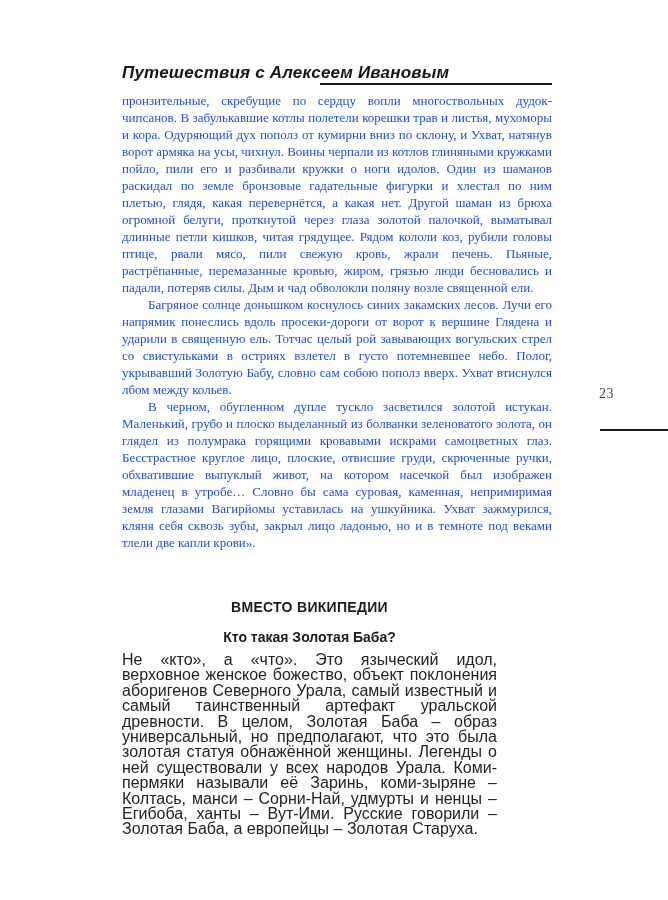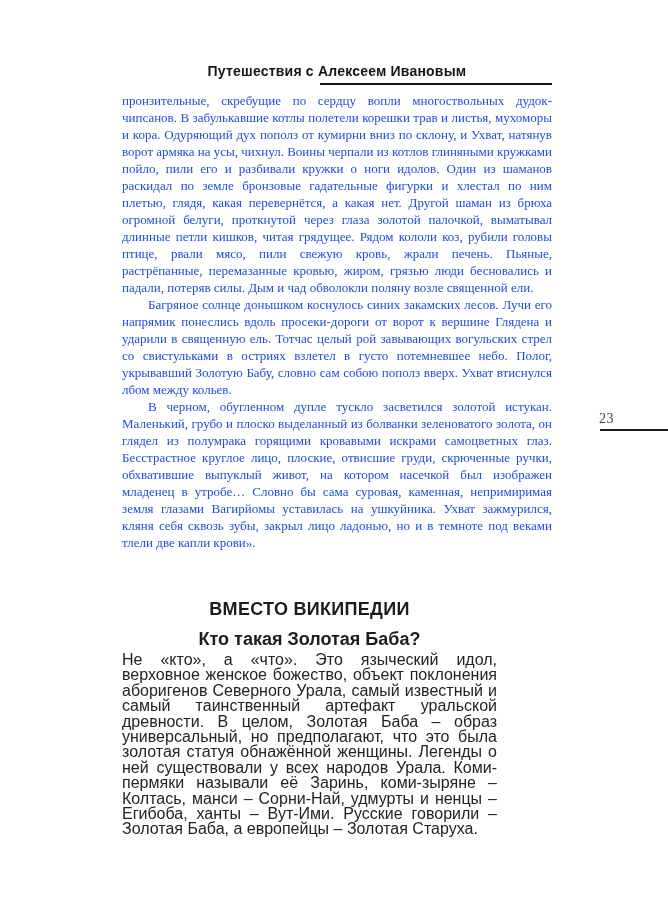--- a/index.html
+++ b/index.html
@@ -13,27 +13,28 @@
   .page {
     position: absolute; inset: 0;
     background: #ffffff;
   }
   
   .running-head {
     position: absolute;
     top: 63px;
     left: 122px;
     width: 430px;
-    text-align: center;
+    text-align: left;
     font-family: "Liberation Sans", sans-serif;
     font-weight: bold;
-    font-size: 14px;
+    font-size: 17px;
     color: #161616;
     letter-spacing: 0.2px;
     white-space: nowrap;
+    font-style: italic;
   }
   .header-rule {
     position: absolute;
     top: 83px;
     left: 320px;
     width: 232px;
     height: 2px;
     background: #191919;
   }
   
@@ -46,21 +47,21 @@
     font-size: 13px;
     line-height: 17px;
     color: #1d4ed8;
     text-align: justify;
   }
   .excerpt p { text-indent: 26px; }
   .excerpt p.no-indent { text-indent: 0; }
   
   .folio {
     position: absolute;
-    top: 411px;
+    top: 386px;
     left: 599px;
     font-family: "Liberation Serif", serif;
     font-size: 14px;
     color: #474747;
     letter-spacing: 0.5px;
   }
   .folio-rule {
     position: absolute;
     top: 429px;
     left: 600px;
@@ -70,33 +71,33 @@
   }
   
   .section-title {
     position: absolute;
     top: 599px;
     left: 122px;
     width: 375px;
     text-align: center;
     font-family: "Liberation Sans", sans-serif;
     font-weight: bold;
-    font-size: 18px;
+    font-size: 14px;
     color: #1c1c1c;
     letter-spacing: 0.3px;
   }
   .section-subtitle {
     position: absolute;
     top: 629px;
     left: 122px;
     width: 375px;
     text-align: center;
     font-family: "Liberation Sans", sans-serif;
     font-weight: bold;
-    font-size: 18px;
+    font-size: 14px;
     color: #1c1c1c;
   }
   .wiki-body {
     position: absolute;
     top: 652px;
     left: 122px;
     width: 375px;
     font-family: "Liberation Sans", sans-serif;
     font-size: 16px;
     line-height: 15.4px;

